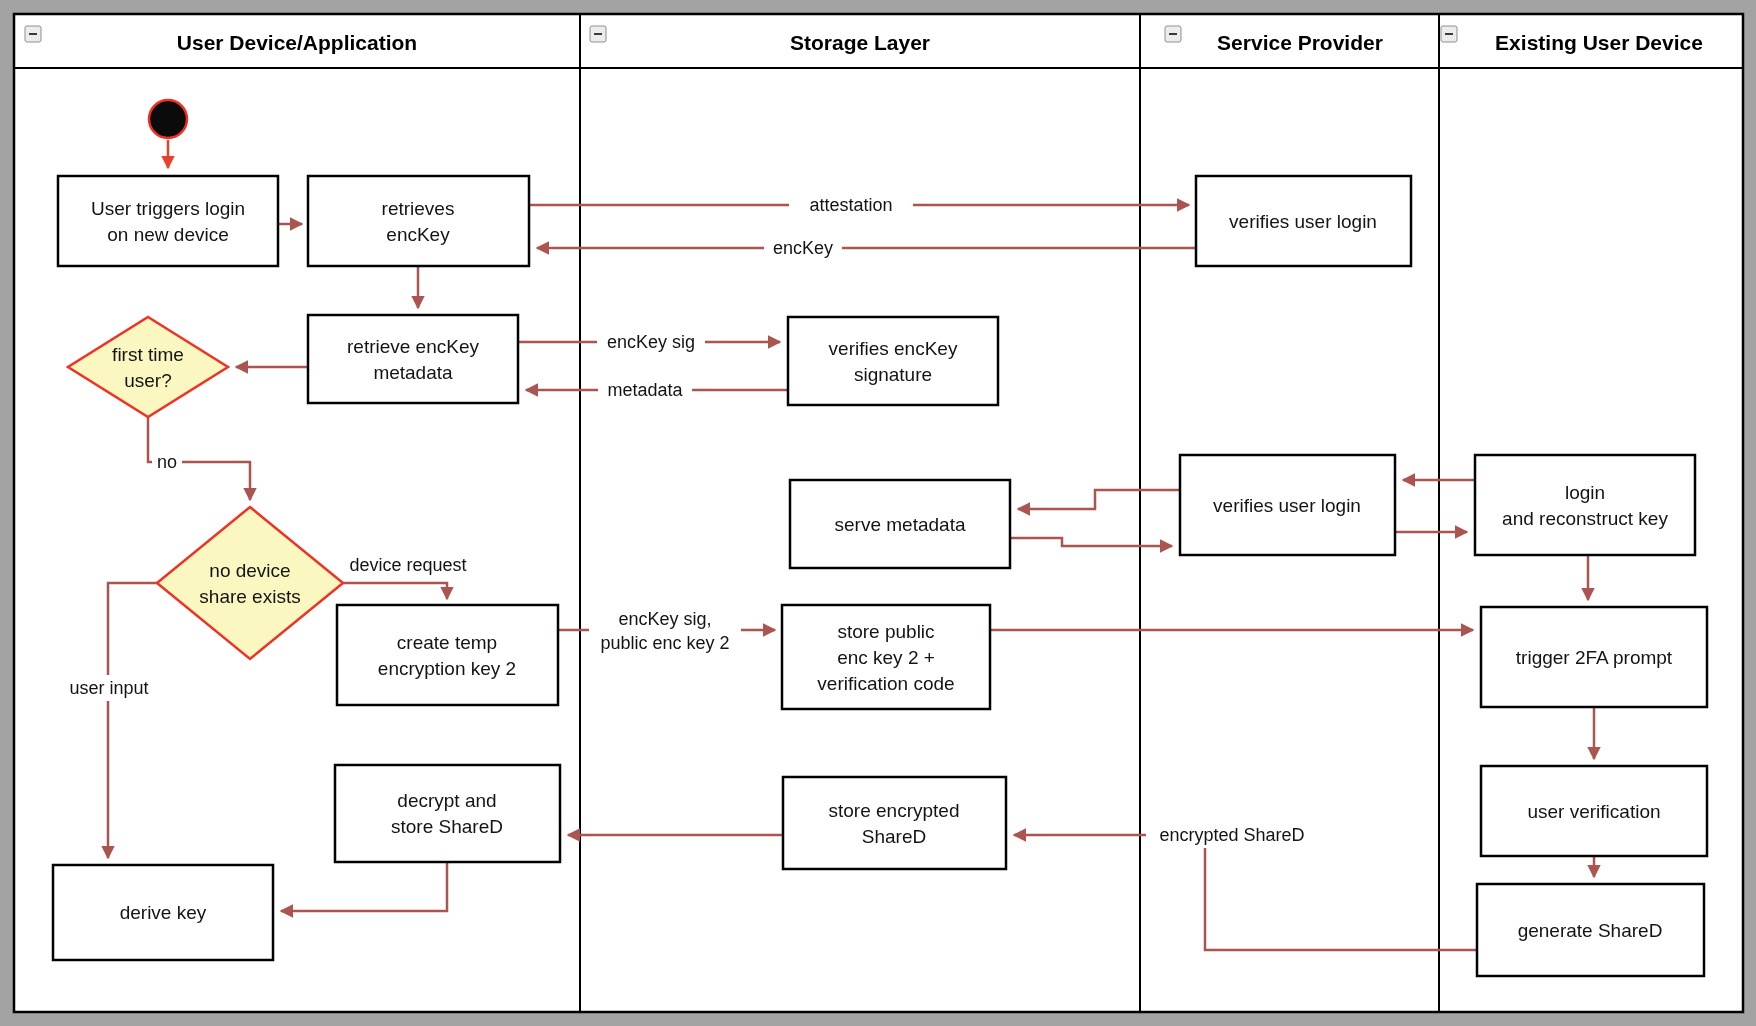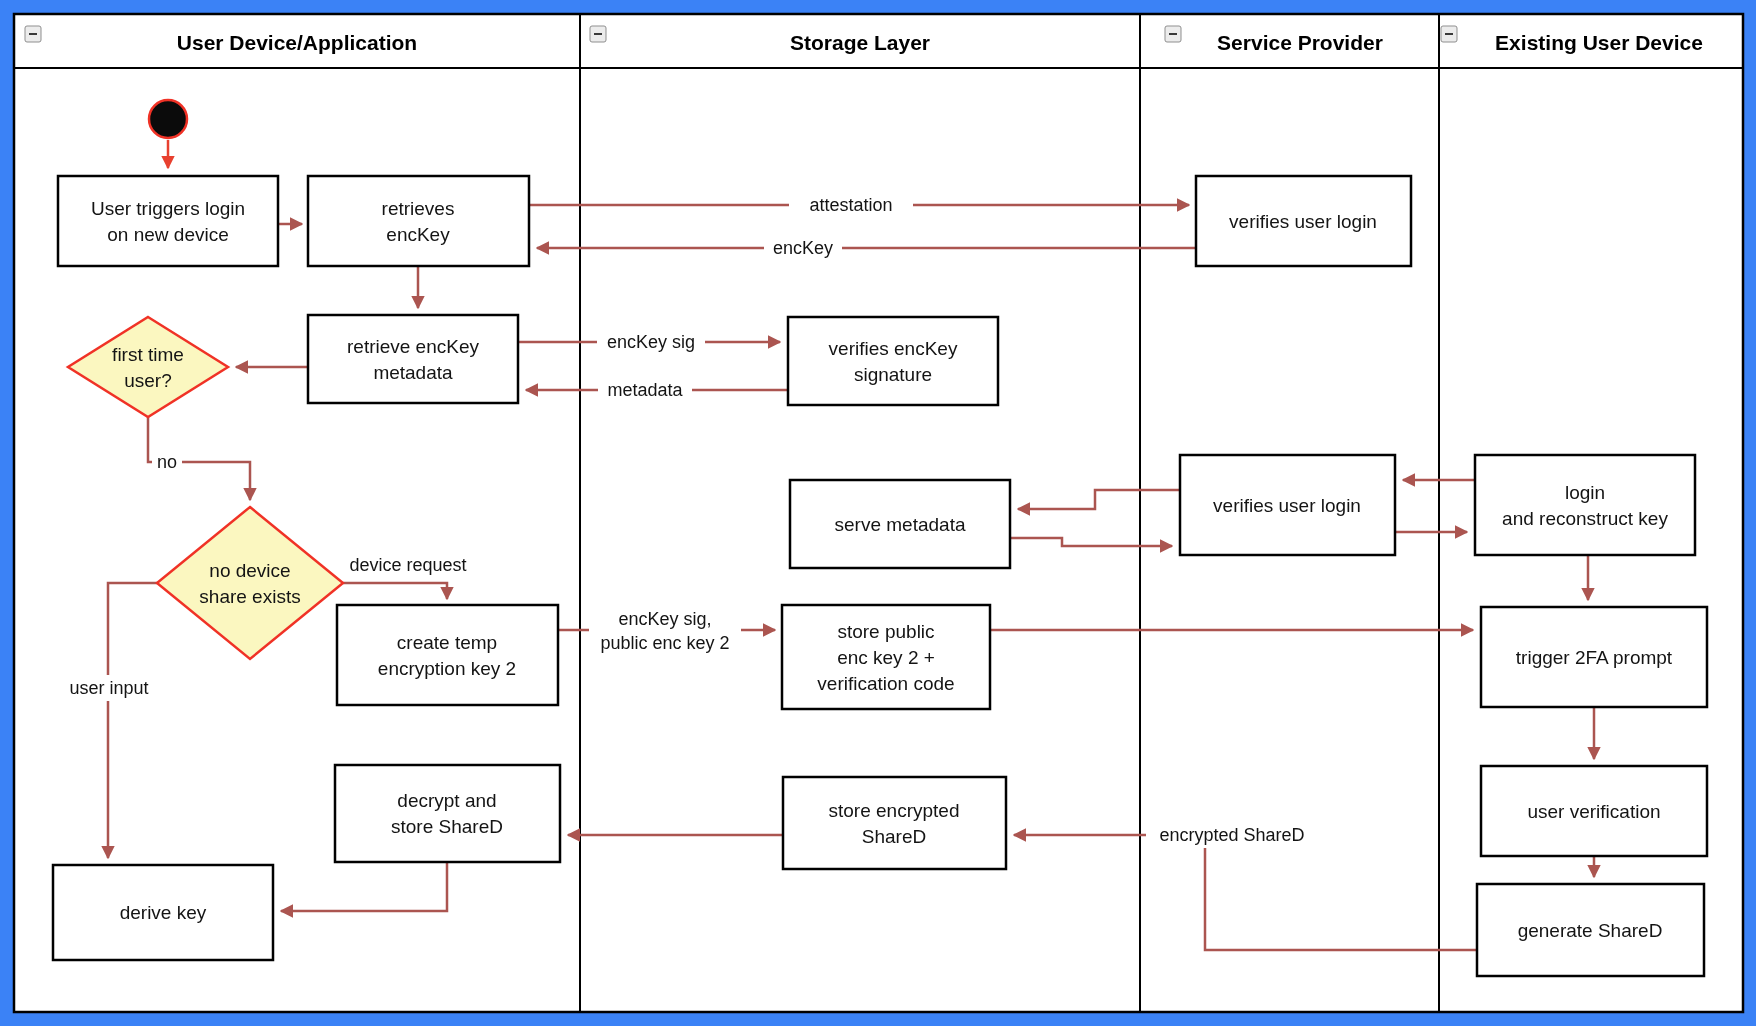--- a/index.html
+++ b/index.html
@@ -1,16 +1,16 @@
 <!DOCTYPE html>
 <html style="--arrow: #AB5550; --sarrow: #E8402F; --dfill: #FBF7C0; --dstroke: #F03226;"><head>
 <meta charset="utf-8">
 <style>
   html,body{margin:0;padding:0;background:#ffffff;}
-  .page{position:relative;width:1756px;height:1026px;background:#3b82f6;font-family:"Liberation Sans",sans-serif;}
+  .page{position:relative;width:1756px;height:1026px;background:#a3a3a3;font-family:"Liberation Sans",sans-serif;}
   svg{display:block;}
   .frame{fill:#ffffff;stroke:#000000;stroke-width:2.5;}
   .laneline{stroke:#000000;stroke-width:2;fill:none;}
   .lane-title{font-family:"Liberation Sans",sans-serif;font-size:21px;font-weight:bold;fill:#000;text-anchor:middle;dominant-baseline:central;}
   .node{fill:#ffffff;stroke:#000000;stroke-width:2.5;}
   .diamond{fill:var(--dfill);stroke:var(--dstroke);stroke-width:2.5;}
   .startdot{fill:#0b0b0b;stroke:var(--dstroke);stroke-width:2.5;}
   .ntext{font-family:"Liberation Sans",sans-serif;font-size:19px;fill:#141414;text-anchor:middle;dominant-baseline:central;}
   .etext{font-family:"Liberation Sans",sans-serif;font-size:18px;fill:#141414;text-anchor:middle;dominant-baseline:central;}
   .flow{stroke:var(--arrow);stroke-width:2.5;fill:none;}

